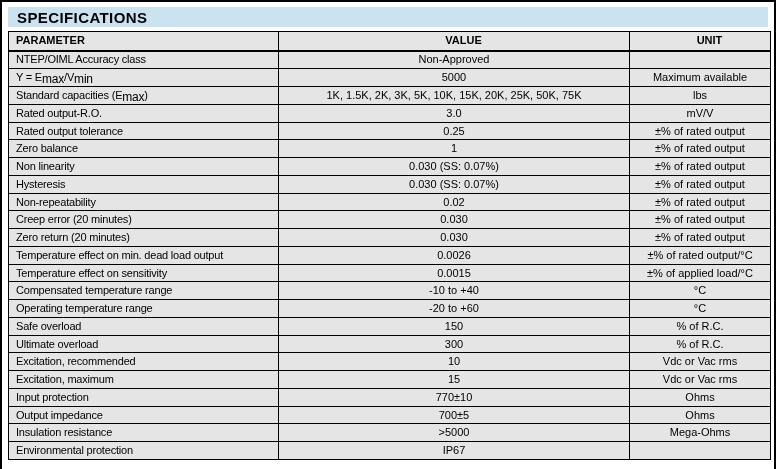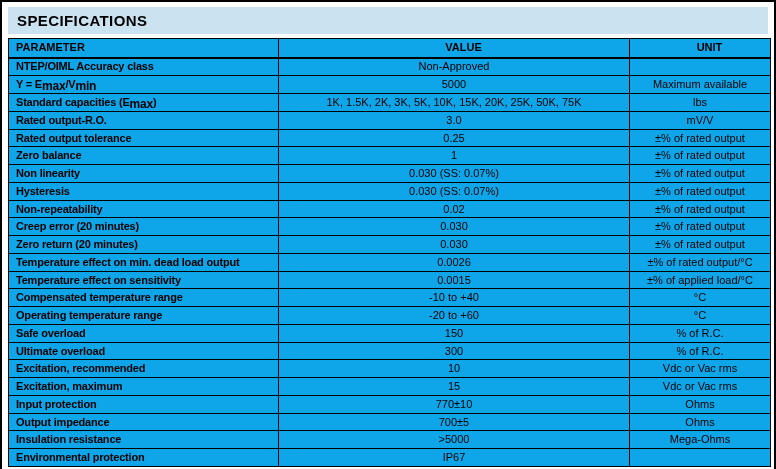--- a/index.html
+++ b/index.html
@@ -7,48 +7,48 @@
   body { font-family: "Liberation Sans", sans-serif; color: #000; }
 
   .page {
     width: 776px; height: 469px;
     border: 2px solid #000; border-bottom: none;
     background: #fff;
     padding: 5px 6px 0 6px;
   }
 
   .title-band {
-    height: 27px;
+    height: 20px;
     background: #CBE3F0;
     display: flex; align-items: center;
     padding-left: 9px;
     margin-bottom: 4px;
   }
   .title-band .title-text {
     font-weight: bold; font-size: 15px; letter-spacing: 0.4px; color: #000;
   }
 
   table.spec {
     width: 100%; height: 429px;
     border-collapse: collapse; table-layout: fixed;
-    background: #0ea5e9;
+    background: #e5e5e5;
   }
   .spec th, .spec td {
     border: 1px solid #000;
     font-size: 11px; line-height: 13px;
     padding: 0 5px;
     overflow: hidden; white-space: nowrap;
     color: #000;
   }
   .spec thead th { border-bottom-width: 2px; height: 19px; font-weight: bold; }
   .spec th.left { text-align: left; padding-left: 7px; }
   .spec th.center { text-align: center; padding-left: 24px; }
 
   td.param {
-    text-align: left; font-weight: bold;
+    text-align: left; font-weight: normal;
     letter-spacing: -0.2px; padding-left: 7px;
   }
   td.val, td.unit { text-align: center; font-weight: normal; }
   td.val.bold { font-weight: normal; }
 
   sub { font-size: 12px; line-height: 0; vertical-align: -2px; }
 </style>
 </head>
 <body>
 

